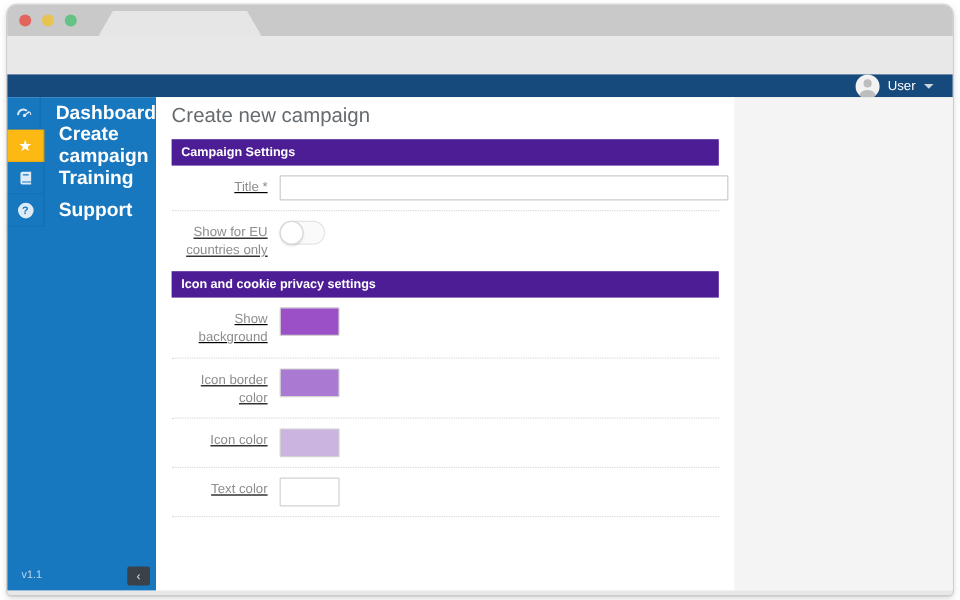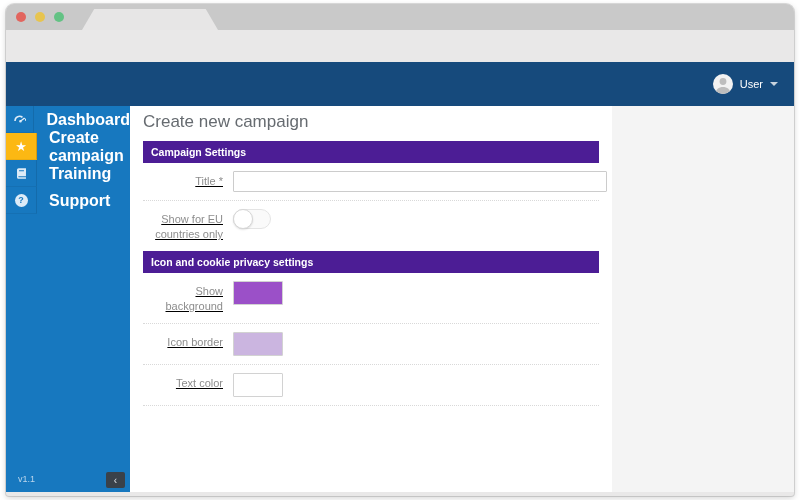--- a/index.html
+++ b/index.html
@@ -13,21 +13,21 @@
   .chrome-top { position:relative; height:26px; background:#c9c9c9; }
   .traffic { position:absolute; top:8px; left:10px; display:flex; gap:9px; }
   .dot { width:10px; height:10px; border-radius:50%; }
   .dot.red { background:#e2655e; } .dot.yellow { background:#e7c44f; } .dot.green { background:#63c284; }
   .tab { position:absolute; left:76px; bottom:0; width:136px; height:21px; background:#e7e6e6;
          clip-path:polygon(0% 100%, 9% 0%, 91% 0%, 100% 100%); }
   .chrome-url { height:32px; background:#e9e8e8; }
 
   
   .app { position:relative; height:430px; background:#f4f4f4; display:flex; flex-direction:column; }
-  .navbar { height:44px; background:#164a7c; flex:0 0 auto; display:flex; align-items:center; justify-content:flex-end; padding-right:16px; }
+  .navbar { height:19px; background:#164a7c; flex:0 0 auto; display:flex; align-items:center; justify-content:flex-end; padding-right:16px; }
   .userbox { display:flex; align-items:center; gap:7px; cursor:pointer; }
   .avatar { width:20px; height:20px; border-radius:50%; background:#f2f2f2; display:flex; align-items:flex-end; justify-content:center; overflow:hidden; }
   .user-label { color:#fff; font-size:11px; }
   .caret { width:0; height:0; border-left:4px solid transparent; border-right:4px solid transparent; border-top:4px solid #c9d4de; }
 
   .app-body { flex:1; display:flex; min-height:0; }
 
   
   .sidebar { position:relative; width:124px; background:#1778bf; flex:0 0 auto; }
   .side-item { display:flex; align-items:stretch; height:27px; cursor:pointer; }
@@ -154,21 +154,27 @@
               <span>Icon and cookie privacy settings</span>
             </div>
 
             <div class="frow dotted">
               <div class="flabel">Show background</div>
               <div class="ffield">
                   <div class="swatch" style="background: rgb(155, 80, 200);"></div>
                 </div>
             </div>
             <div class="frow dotted">
-              <div class="flabel">Icon border</div>
+              <div class="flabel">Icon border color</div>
+              <div class="ffield">
+                  <div class="swatch" style="background: rgb(170, 122, 210);"></div>
+                </div>
+            </div>
+            <div class="frow dotted">
+              <div class="flabel">Icon color</div>
               <div class="ffield">
                   <div class="swatch" style="background: rgb(203, 181, 224);"></div>
                 </div>
             </div>
             <div class="frow dotted">
               <div class="flabel">Text color</div>
               <div class="ffield">
                   <div class="swatch" style="background: rgb(255, 255, 255);"></div>
                 </div>
             </div>

